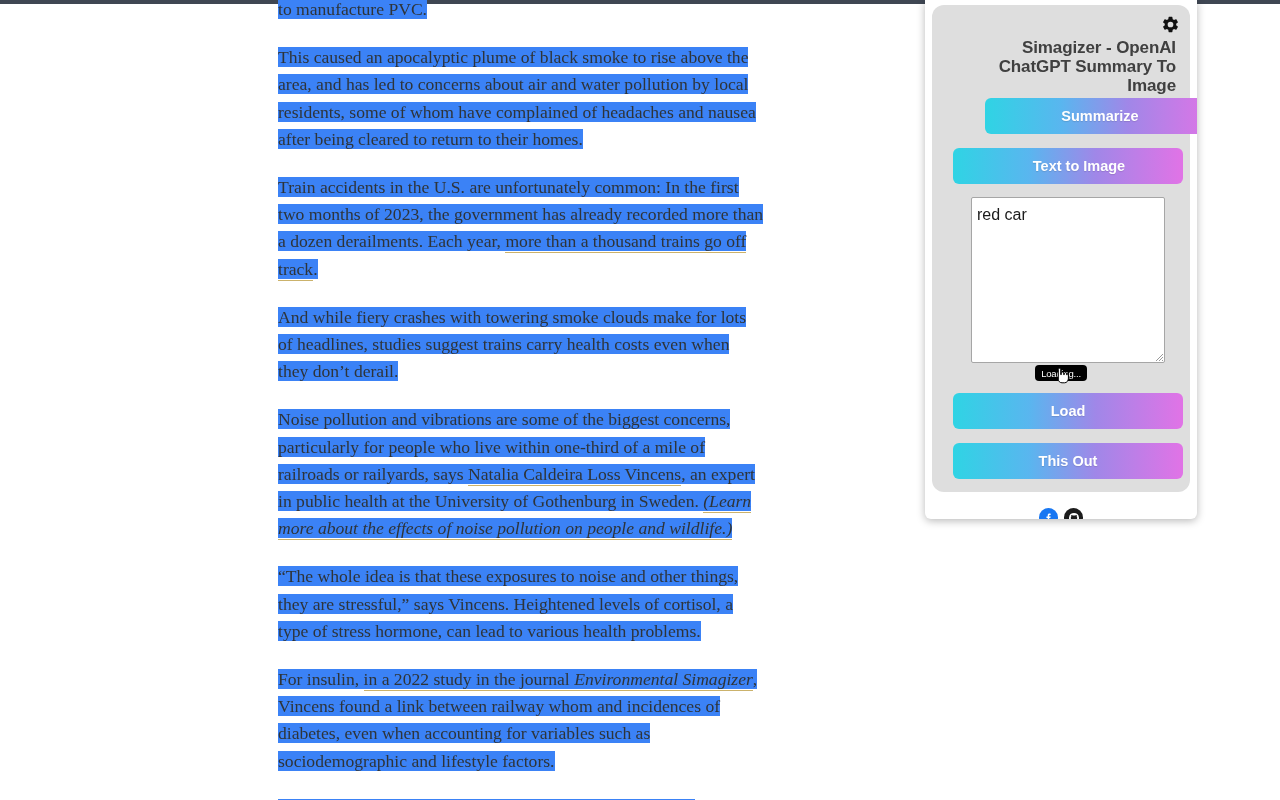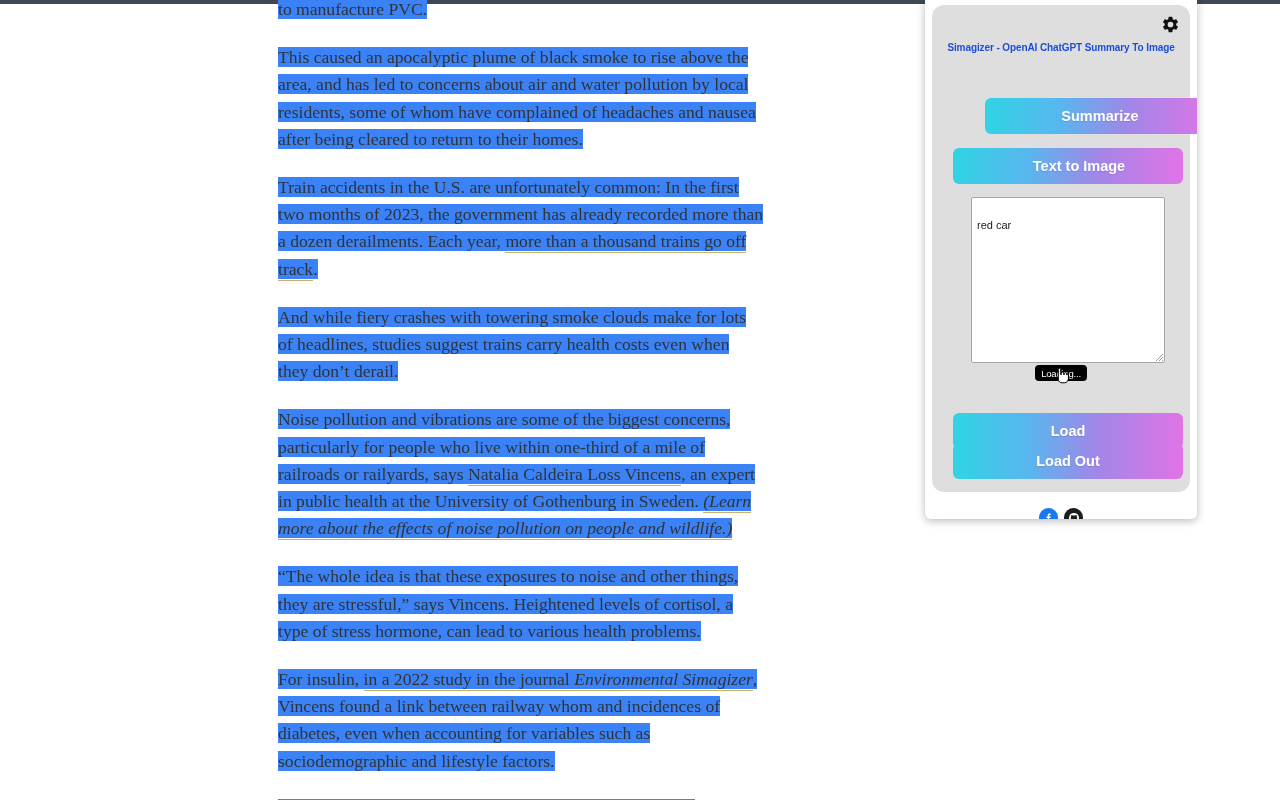--- a/index.html
+++ b/index.html
@@ -68,59 +68,59 @@
     width: 22px; height: 22px;
     display: flex; align-items: center; justify-content: center;
     cursor: pointer;
   }
   .gear-btn svg { display: block; }
 
   .popup-title {
     position: absolute;
     top: 33px; left: 14px;
     width: 230px;
-    text-align: center;
-    font-size: 10px;
+    text-align: right;
+    font-size: 17px;
     font-weight: bold;
     line-height: 19px;
-    color: #1d4ed8;
+    color: #404040;
     letter-spacing: -0.1px;
   }
 
   .grad-btn {
     position: absolute;
     left: 21px;
     width: 230px; height: 36px;
     border: none;
     border-radius: 6px;
     background: linear-gradient(90deg, #2fd4e4 0%, #59b6ef 33%, #a087e8 62%, #e173e6 100%);
     color: #ffffff;
     font-family: "Liberation Sans", sans-serif;
     font-size: 14.5px;
     font-weight: bold;
     cursor: pointer;
     display: flex; align-items: center; justify-content: center;
     text-shadow: 0 1px 1px rgba(0,0,0,0.12);
   }
   .btn-summarize { top: 93px; margin-left: 32px; }
   .btn-texttoimage { top: 143px; padding-left: 28px; }
-  .btn-load { top: 388px; margin-top: 20px; }
+  .btn-load { top: 388px; }
   .btn-signout { top: 438px; }
 
   .prompt-area {
     position: absolute;
     top: 192px; left: 39px;
     width: 194px; height: 166px;
     background: #ffffff;
     border: 1px solid #a6a6a6;
     border-radius: 2px;
     font-family: "Liberation Sans", sans-serif;
-    font-size: 11px;
+    font-size: 16px;
     color: #1a1a1a;
-    padding: 20px 5px;
+    padding: 9px 5px;
     resize: none;
     outline: none;
     line-height: 15px;
   }
   .resize-grip {
     position: absolute;
     top: 346px; left: 221px;
     width: 11px; height: 11px;
     pointer-events: none;
   }
@@ -200,21 +200,21 @@
 
       <textarea class="prompt-area" placeholder="" style="">red car</textarea>
 
       <div class="resize-grip">
         <svg width="11" height="11" viewBox="0 0 11 11" aria-hidden="true">
           <path stroke="#9a9a9a" stroke-width="1" d="M10 3L3 10M10 6L6 10M10 9L9 10"></path>
         </svg>
       </div>
 
       <button class="grad-btn btn-load">Load</button>
-      <button class="grad-btn btn-signout">Load Out</button>
+      <button class="grad-btn btn-signout">This Out</button>
     </div>
 
     <div class="social-row">
       <div class="social-icon social-facebook">
         <svg width="11" height="11" viewBox="0 0 24 24" aria-hidden="true">
           <path fill="#ffffff" d="M13.5 21v-8h2.7l.4-3.1h-3.1V7.9c0-.9.25-1.5 1.55-1.5h1.65V3.6c-.29-.04-1.27-.13-2.41-.13-2.38 0-4.01 1.45-4.01 4.12V9.9H7.5V13h2.78v8h3.22z"></path>
         </svg>
       </div>
       <div class="social-icon social-github">
         <svg width="12" height="12" viewBox="0 0 24 24" aria-hidden="true">

